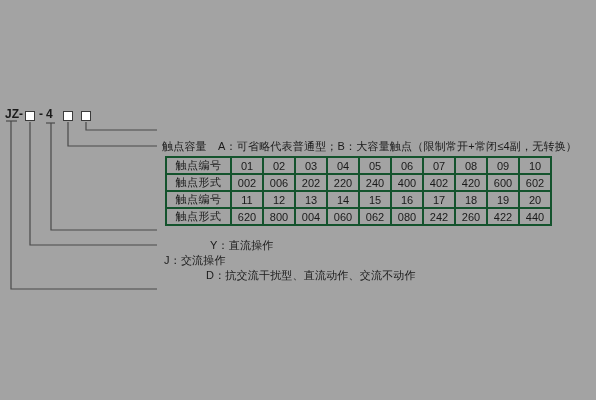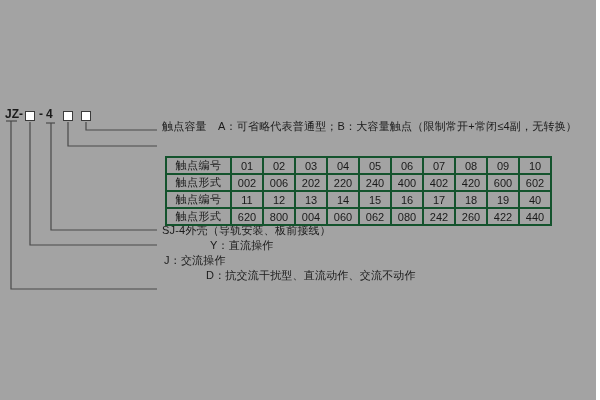--- a/index.html
+++ b/index.html
@@ -90,22 +90,21 @@
 
   <div>
     <span class="model-char" style="left:5px;top:108px;">JZ-</span>
     <span class="ph-box" style="left:25px;top:111px;"></span>
     <span class="model-char" style="left:39px;top:108px;">-</span>
     <span class="model-char" style="left:46px;top:108px;">4</span>
     <span class="ph-box" style="left:63px;top:111px;"></span>
     <span class="ph-box" style="left:81px;top:111px;"></span>
   </div>
 
-  <div class="txt" style="left:162px;top:120px;">触点容量　A：可省略代表普通型；B：大容量触点（限制常开+常闭≤4副，无转换）</div>
-  <div class="txt" style="left:162px;top:224px;">SJ-4外壳（导轨安装、板前接线）</div>
+  <div class="txt" style="left:162px;top:140px;">触点容量　A：可省略代表普通型；B：大容量触点（限制常开+常闭≤4副，无转换）</div>
   <div class="txt" style="left:162px;top:239px;margin-left:48px;">Y：直流操作</div>
   <div class="txt" style="left:164px;top:254px;">J：交流操作</div>
   <div class="txt" style="left:162px;top:269px;padding-left:44px;">D：抗交流干扰型、直流动作、交流不动作</div>
 
   <table id="contact-table">
     <colgroup>
       <col style="width:65px;">
       <col style="width:32px;">
         <col style="width:32px;">
         <col style="width:32px;">
@@ -148,21 +147,21 @@
           <td class="label-cell">触点编号</td>
           <td>11</td>
           <td>12</td>
           <td>13</td>
           <td>14</td>
           <td>15</td>
           <td>16</td>
           <td>17</td>
           <td>18</td>
           <td>19</td>
-          <td>40</td>
+          <td>20</td>
         </tr>
         <tr>
           <td class="label-cell">触点形式</td>
           <td>620</td>
           <td>800</td>
           <td>004</td>
           <td>060</td>
           <td>062</td>
           <td>080</td>
           <td>242</td>

